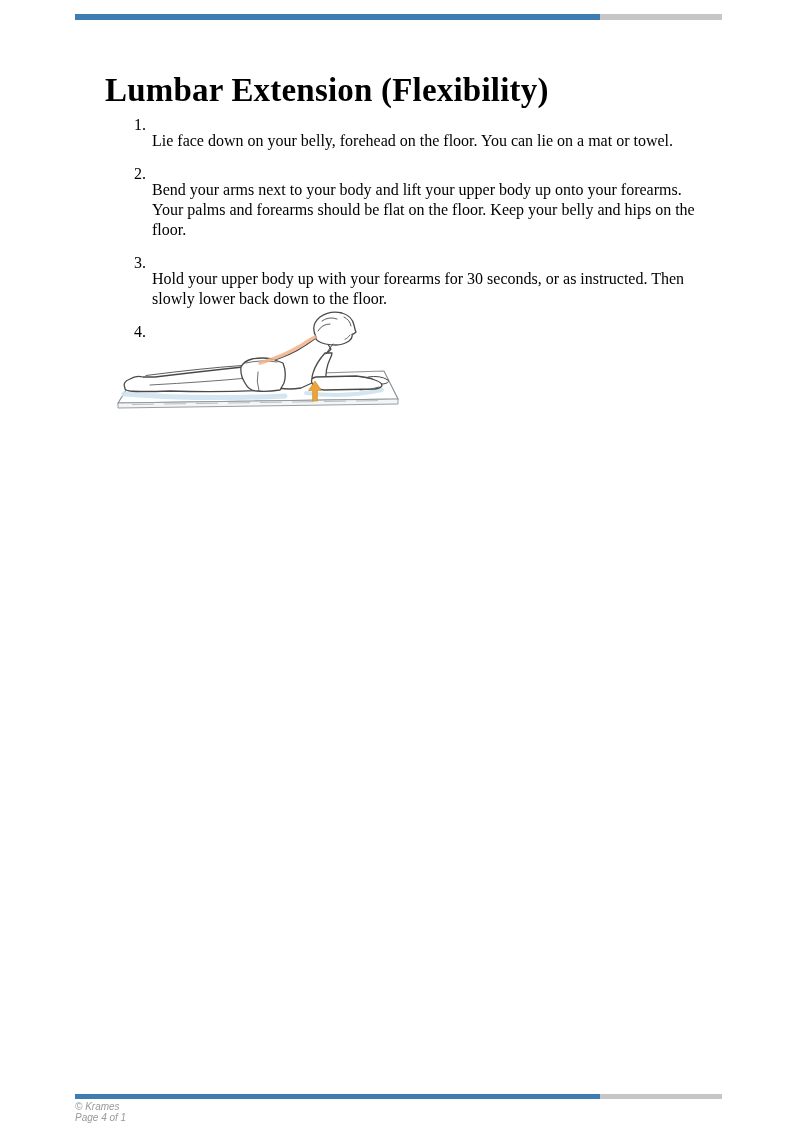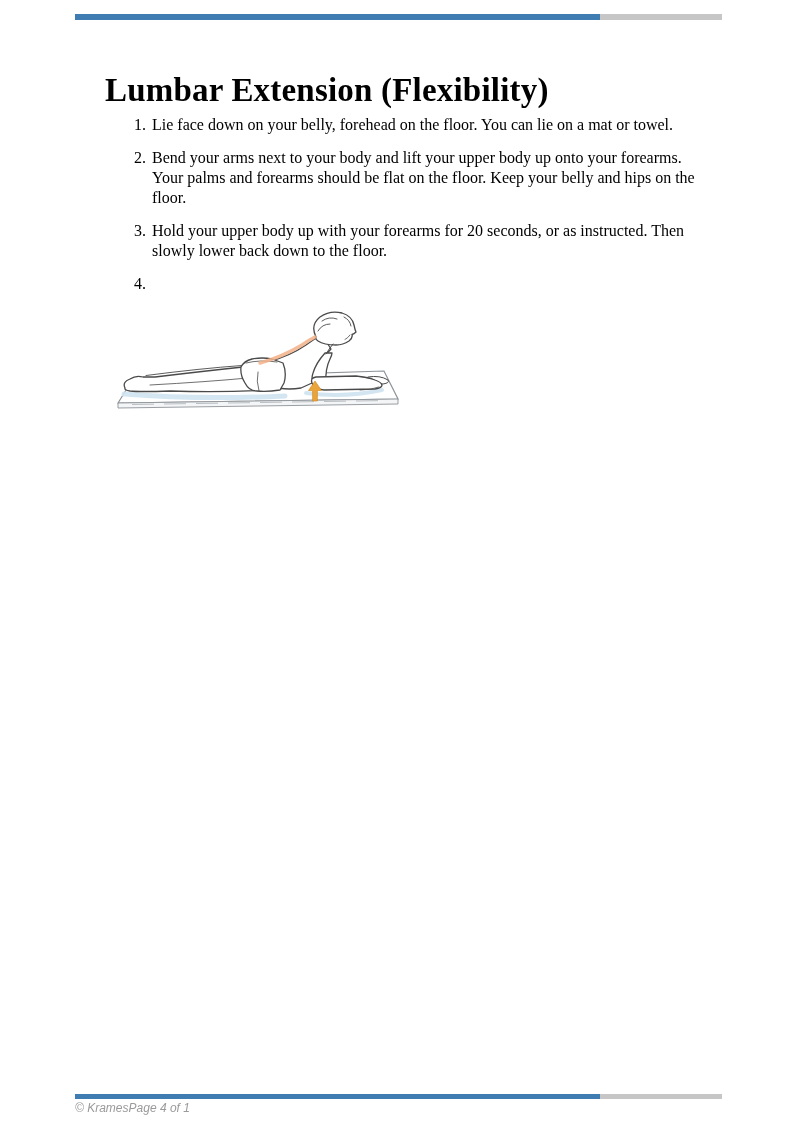--- a/index.html
+++ b/index.html
@@ -14,30 +14,30 @@
   .rule.bottom{top:1094px;height:5px;}
 
   
   .title{position:absolute;left:105px;top:50px;width:620px;
          font-size:33px;font-weight:bold;letter-spacing:0.2px;white-space:nowrap;}
 
   
   .steps{position:absolute;left:128px;top:115px;width:578px;}
   .step{display:flex;margin-bottom:13px;font-size:16px;line-height:20px;}
   .step .num{width:18px;text-align:right;margin-right:6px;flex:0 0 auto;}
-  .step .txt{white-space:pre-line;}
+  .step .txt{white-space:pre-line;margin-top:16px;}
 
   
   .figure{position:absolute;left:110px;top:311px;width:292px;height:106px;}
   .figure svg{display:block;width:100%;height:100%;}
 
   
   .footer-text{position:absolute;left:75px;top:1101px;width:647px;display:flex;
                font-family:"Liberation Sans",sans-serif;
-               font-style:italic;font-size:12px;color:#9a9a9a;}
+               font-style:italic;font-size:10px;color:#9a9a9a;flex-direction:column;}
 </style>
 </head>
 <body>
 
 <div class="page">
 
   <div class="rule top">
     <span class="seg-blue"></span>
     <span class="seg-gray"></span>
   </div>
@@ -50,21 +50,21 @@
       <span class="txt">Lie face down on your belly, forehead on the floor. You can lie on a mat or towel.</span>
     </div>
     <div class="step">
       <span class="num">2.</span>
       <span class="txt">Bend your arms next to your body and lift your upper body up onto your forearms.
 Your palms and forearms should be flat on the floor. Keep your belly and hips on the
 floor.</span>
     </div>
     <div class="step">
       <span class="num">3.</span>
-      <span class="txt">Hold your upper body up with your forearms for 20 seconds, or as instructed. Then
+      <span class="txt">Hold your upper body up with your forearms for 30 seconds, or as instructed. Then
 slowly lower back down to the floor.</span>
     </div>
     <div class="step">
       <span class="num">4.</span>
     </div>
   </div>
 
   <div class="figure">
     <svg viewBox="0 0 292 106" xmlns="http://www.w3.org/2000/svg">
 

